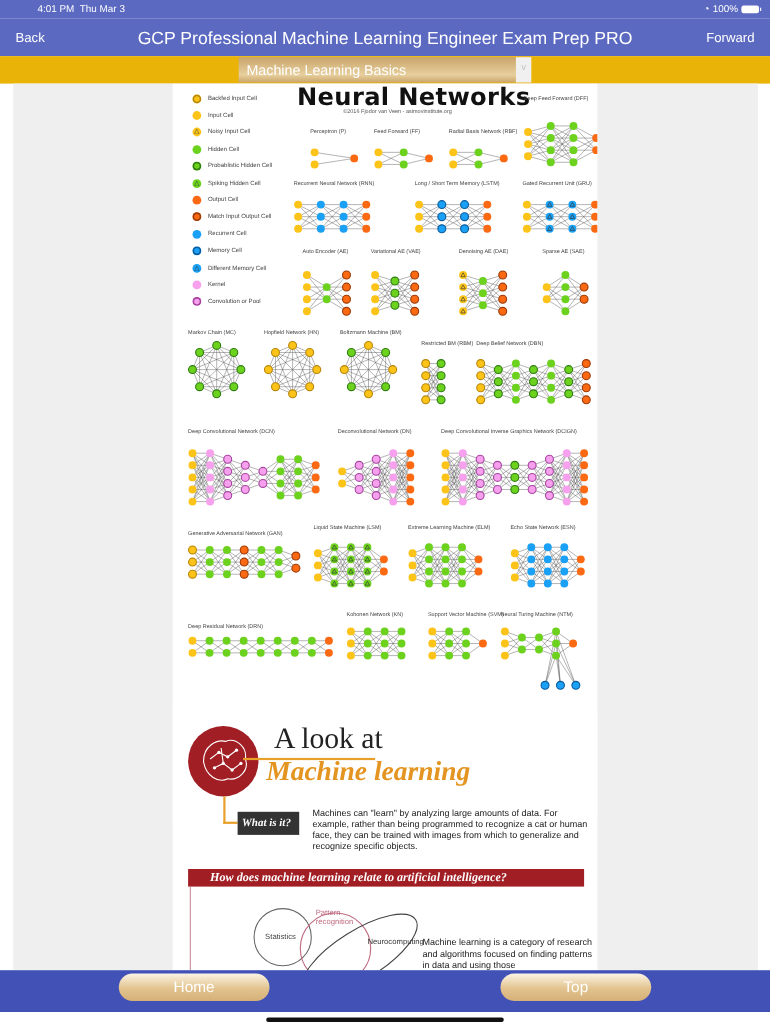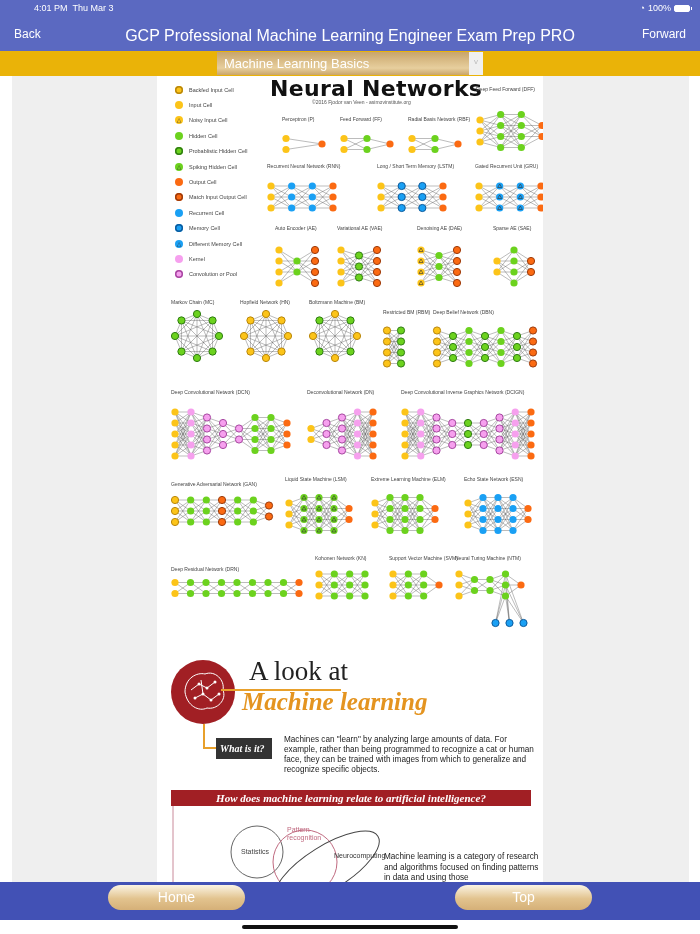--- a/index.html
+++ b/index.html
@@ -33,21 +33,21 @@
   .legend-item { display: flex; align-items: center; height: 15.4px; font-size: 5.5px; color: #444; }
   .legend-item .dot { width: 8px; height: 8px; border-radius: 50%; margin-right: 6px; position: relative; }
   svg text { font-family: "Liberation Sans", sans-serif; }
   .ml-a-look { position: absolute; left: 92px; top: 12px; font-family: "Liberation Serif", serif; font-size: 27px; color: #222; }
   .ml-underline { position: absolute; left: 64px; top: 45px; width: 120px; height: 2px; background: #e8a02b; }
   .ml-title { position: absolute; left: 85px; top: 44px; font-family: "Liberation Serif", serif; font-style: italic; font-weight: bold; font-size: 25px; color: #e49420; }
   .ml-circle { position: absolute; left: 14px; top: 16px; width: 64px; height: 64px; border-radius: 50%; background: #a11f24; }
   .what-box { position: absolute; left: 59px; top: 94px; width: 56px; height: 21px; background: #333; color: #fff; font-family: "Liberation Serif", serif; font-style: italic; font-weight: bold; font-size: 10px; padding: 5px 4px; }
   .what-line { position: absolute; left: 46px; top: 80px; width: 13px; height: 25px; border-left: 2px solid #e8a02b; border-bottom: 2px solid #e8a02b; }
   .what-text { position: absolute; left: 127px; top: 91px; width: 250px; font-size: 8.2px; line-height: 10px; color: #222; }
-  .how-bar { position: absolute; left: 14px; top: 146px; width: 360px; height: 16px; background: #a11f24; color: #fff; font-family: "Liberation Serif", serif; font-style: italic; font-weight: bold; font-size: 11px; padding: 2px 4px; text-align: center; }
+  .how-bar { position: absolute; left: 14px; top: 146px; width: 360px; height: 16px; background: #a11f24; color: #fff; font-family: "Liberation Serif", serif; font-style: italic; font-weight: bold; font-size: 11px; padding: 2px 20px; }
   .ml-desc { position: absolute; left: 227px; top: 208px; width: 160px; font-size: 8.2px; line-height: 10.5px; color: #222; }
 </style>
 </head>
 <body>
 
 <div class="status-bar">
   <span class="time"><span>4:01 PM</span>&nbsp;&nbsp;<span>Thu Mar 3</span></span>
   <span class="right">
     <span class="wifi">◔</span>
     <span>100%</span>

